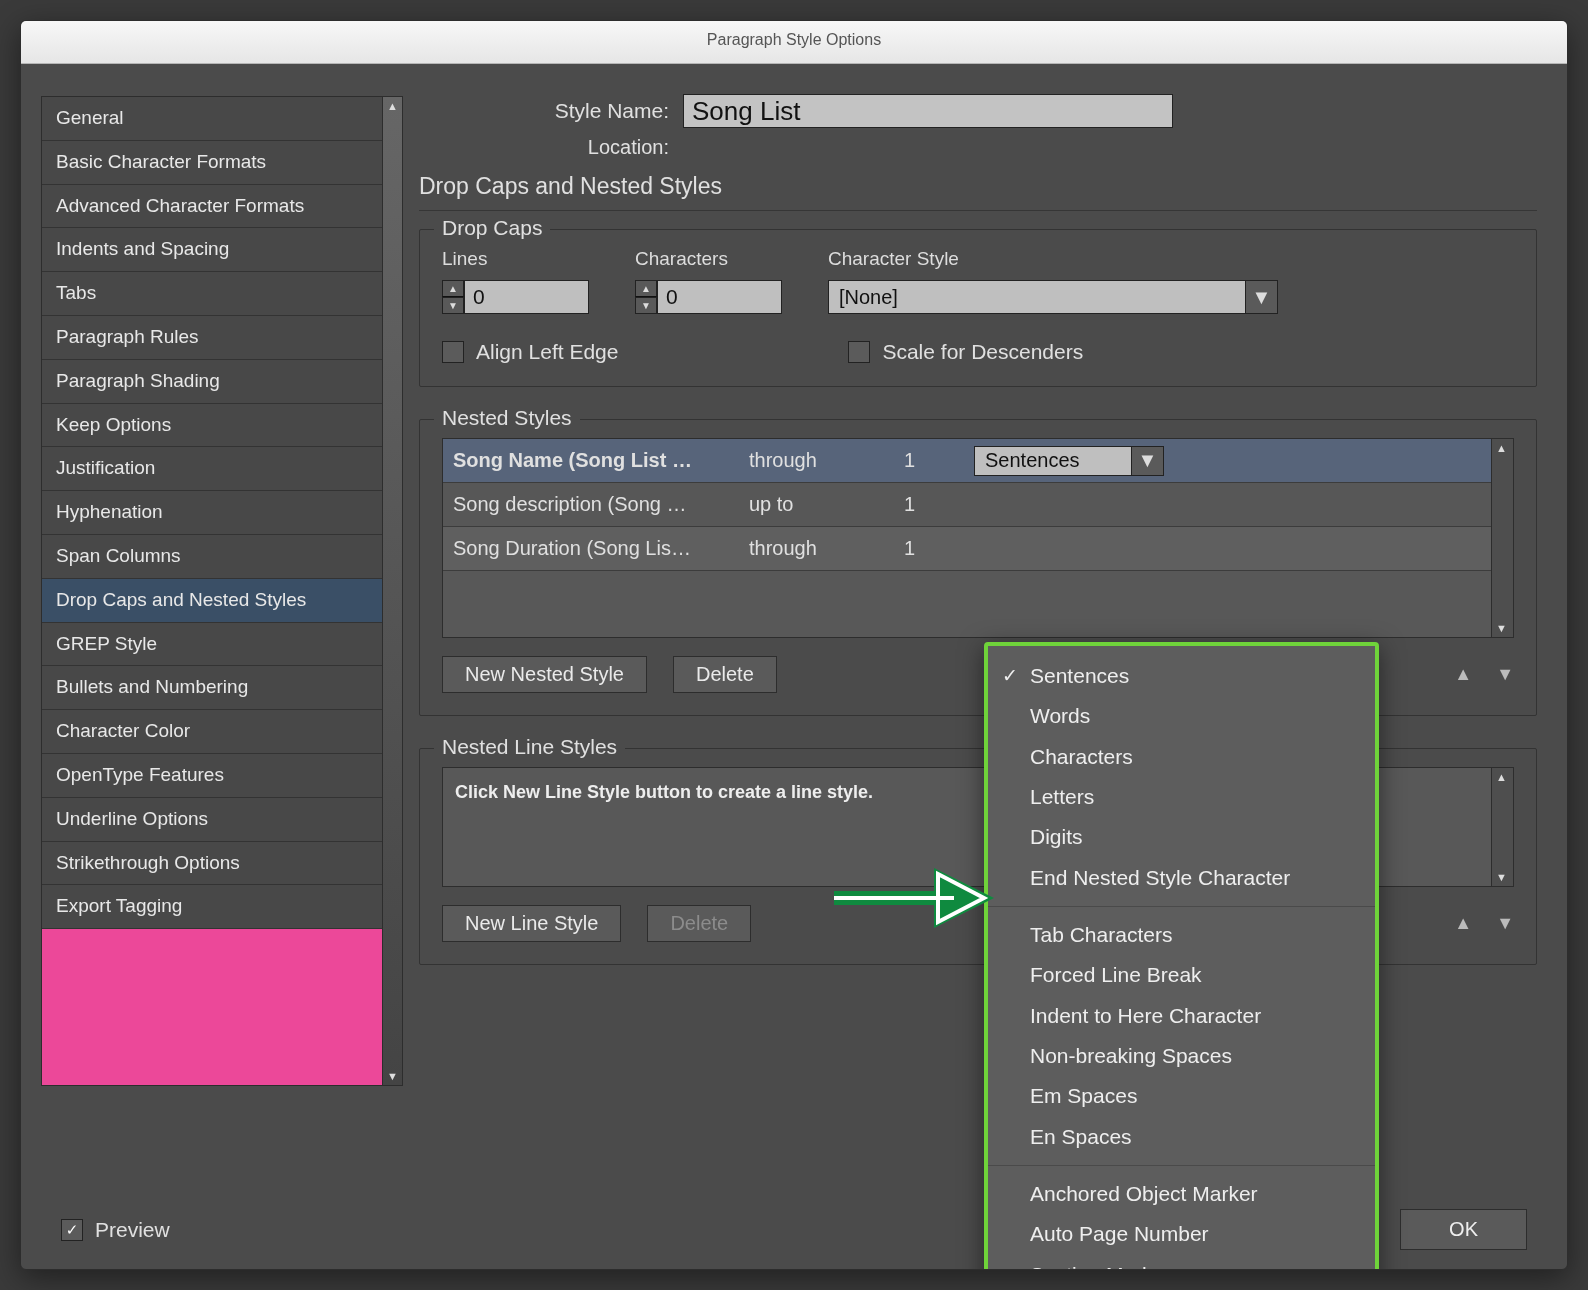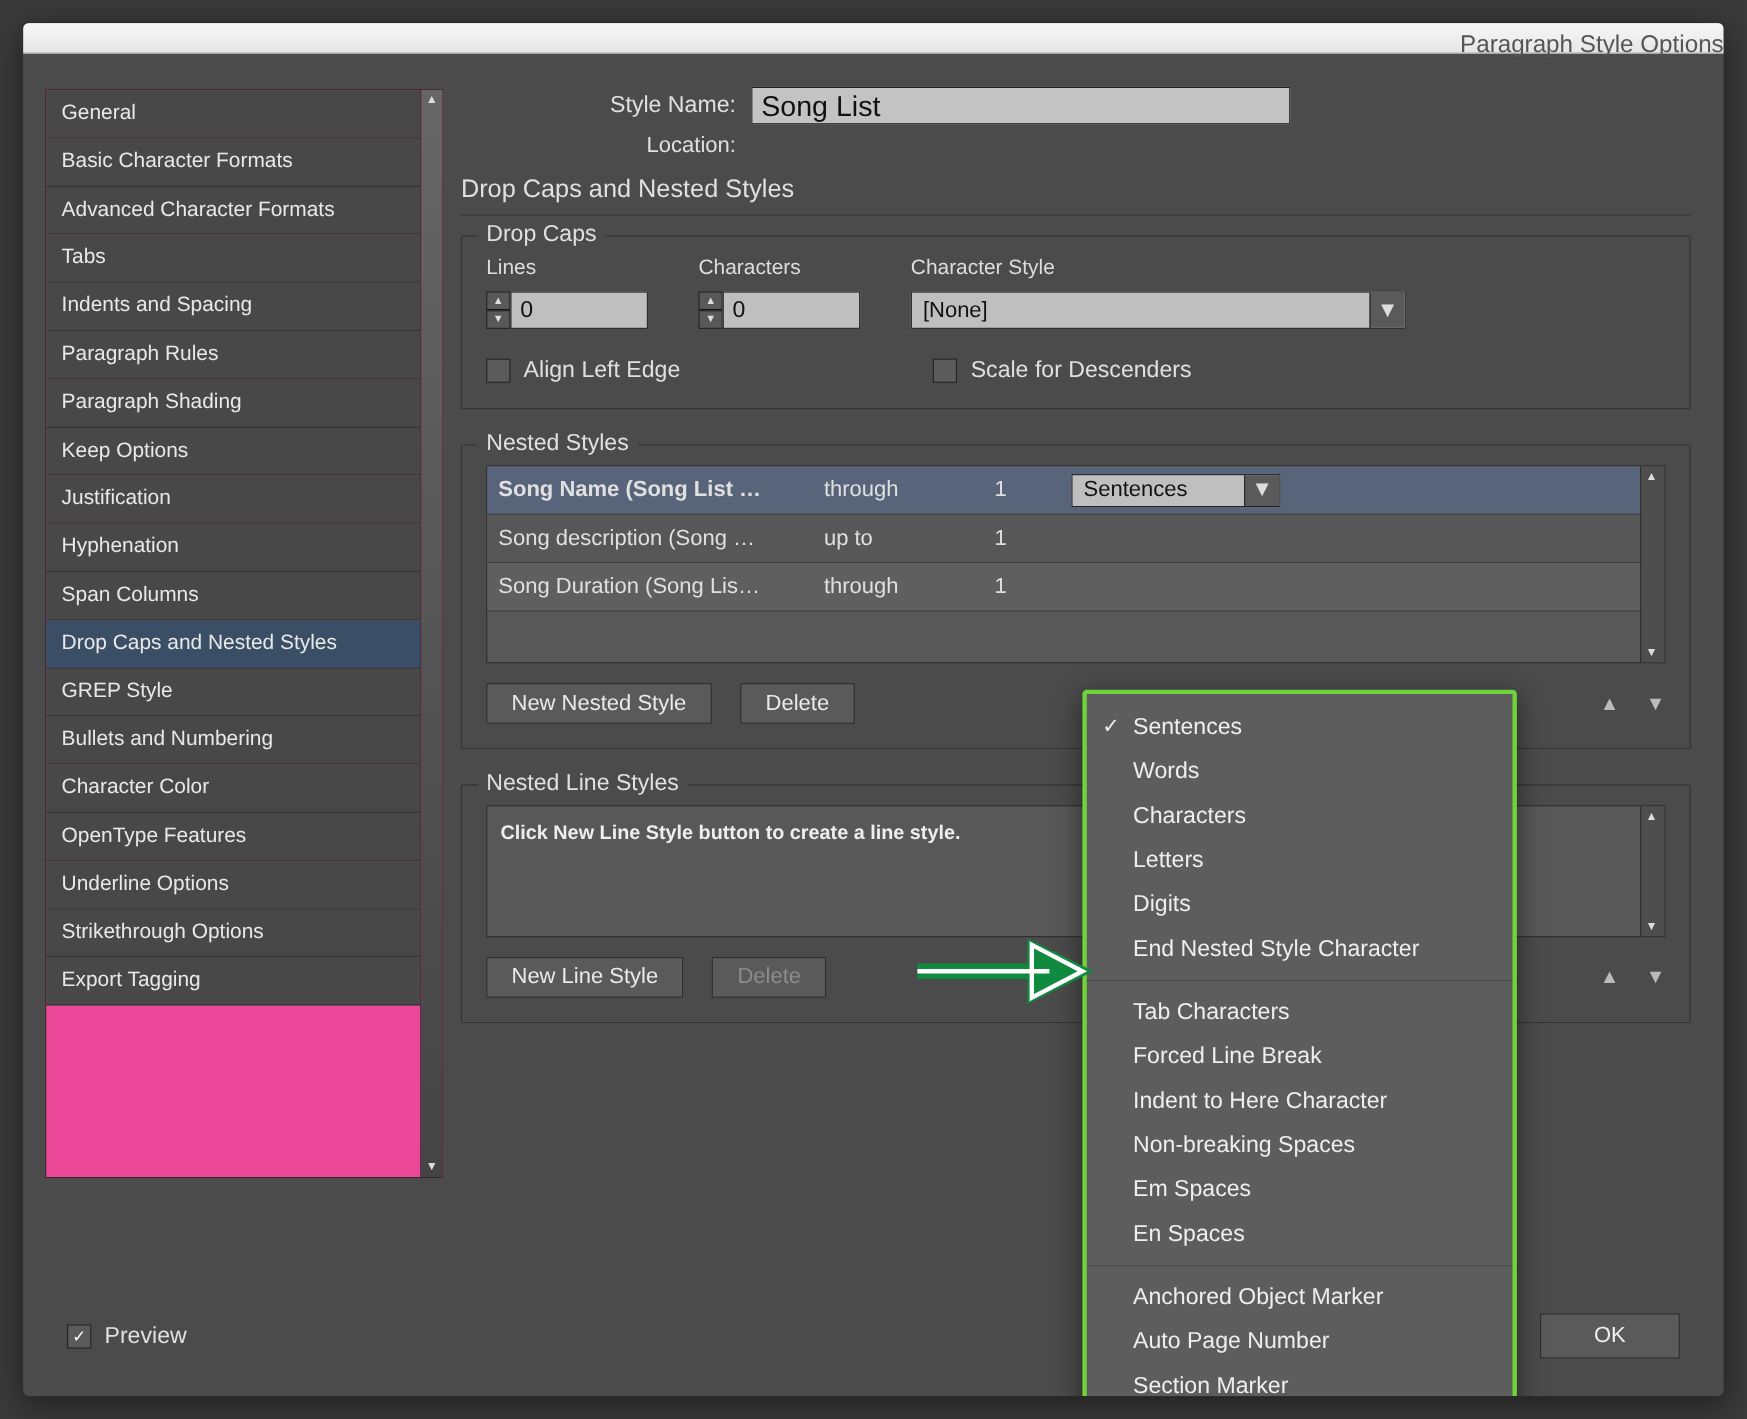--- a/index.html
+++ b/index.html
@@ -16,25 +16,25 @@
   .window {
     position: absolute;
     top: 20px; left: 20px; right: 20px; bottom: 20px;
     background: #4b4b4b;
     border-radius: 6px;
     overflow: hidden;
     border: 1px solid #2d2d2d;
     box-shadow: 0 8px 30px rgba(0,0,0,.45);
   }
   .titlebar {
-    height: 28px;
+    height: 43px;
     background: linear-gradient(#f7f7f7,#e6e6e6);
     color: #555;
-    text-align: right;
-    font-size: 22px;
+    text-align: center;
+    font-size: 16px;
     line-height: 38px;
     border-bottom: 1px solid #b6b6b6;
   }
   .content {
     display: flex;
     height: calc(100% - 38px);
     position: relative;
   }
   
   .sidebar-wrap {
@@ -123,21 +123,21 @@
     font-size:20px; cursor:pointer;
   }
   .select .sel-txt { flex:1; padding:2px 10px; }
   .select .sel-btn { width:32px; height:100%; background:#5a5a5a;
     border-left:1px solid #222; display:flex; align-items:center; justify-content:center; color:#ddd;}
   .dc-charstyle{ width:450px; }
   .chk-row { display:flex; gap:80px; margin-top:26px; }
   .chk { display:flex; align-items:center; gap:12px; font-size:21px; cursor:pointer; }
   .chk-box { width:22px; height:22px; border:1px solid #222; background:#5b5b5b; display:flex; align-items:center; justify-content:center; font-size:15px; color:#fff;}
   
-  .ns-list-wrap { position:relative; display:flex; height:180px; border:1px solid #2d2d2d; background:#585858;}
+  .ns-list-wrap { position:relative; display:flex; height:200px; border:1px solid #2d2d2d; background:#585858;}
   .ns-list { flex:1; }
   .ns-row { display:flex; align-items:center; height:44px;
     border-bottom:1px solid #3c3c3c; background:#5f5f5f;}
   .ns-row.even { background:#575757; }
   .ns-row.sel { background:#57647a; }
   .ns-row .c1 { flex:0 0 300px; padding-left:10px; font-size:20px; font-weight:600; overflow:hidden; white-space:nowrap; text-overflow:ellipsis;}
   .ns-row:not(.sel) .c1 { font-weight:400;}
   .ns-row .c2 { flex:0 0 155px; padding-left:6px; font-size:20px;}
   .ns-row .c3 { flex:0 0 70px; padding-left:6px; font-size:20px;}
   .ns-row .c4 { flex:1; padding-left:6px;}
@@ -202,22 +202,22 @@
     <span>Paragraph Style Options</span>
   </div>
   <div class="content">
 
     <div class="sidebar-wrap">
       <div class="sidebar">
         <ul id="sidebar-list">
             <li>General</li>
             <li>Basic Character Formats</li>
             <li>Advanced Character Formats</li>
+            <li>Indents and Spacing</li>
             <li>Tabs</li>
-            <li>Indents and Spacing</li>
             <li>Paragraph Rules</li>
             <li>Paragraph Shading</li>
             <li>Keep Options</li>
             <li>Justification</li>
             <li>Hyphenation</li>
             <li>Span Columns</li>
             <li class="selected">Drop Caps and Nested Styles</li>
             <li>GREP Style</li>
             <li>Bullets and Numbering</li>
             <li>Character Color</li>

